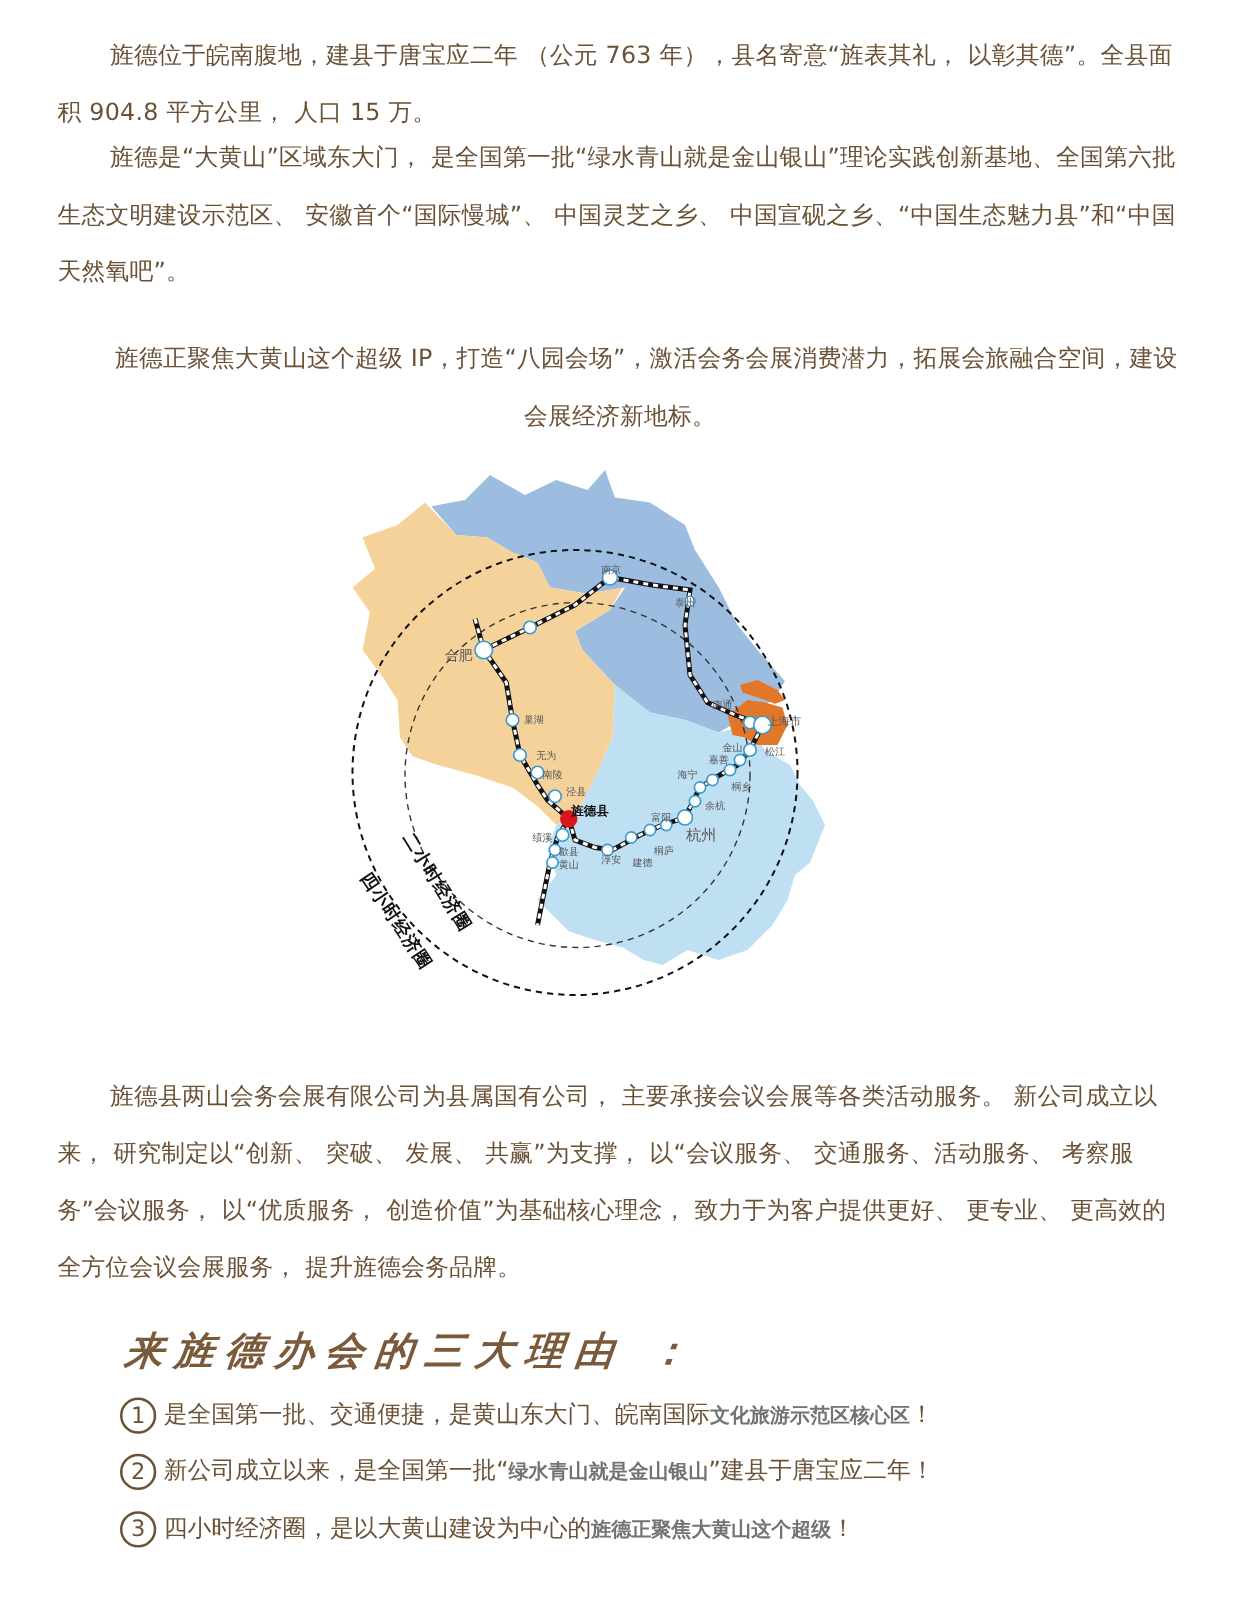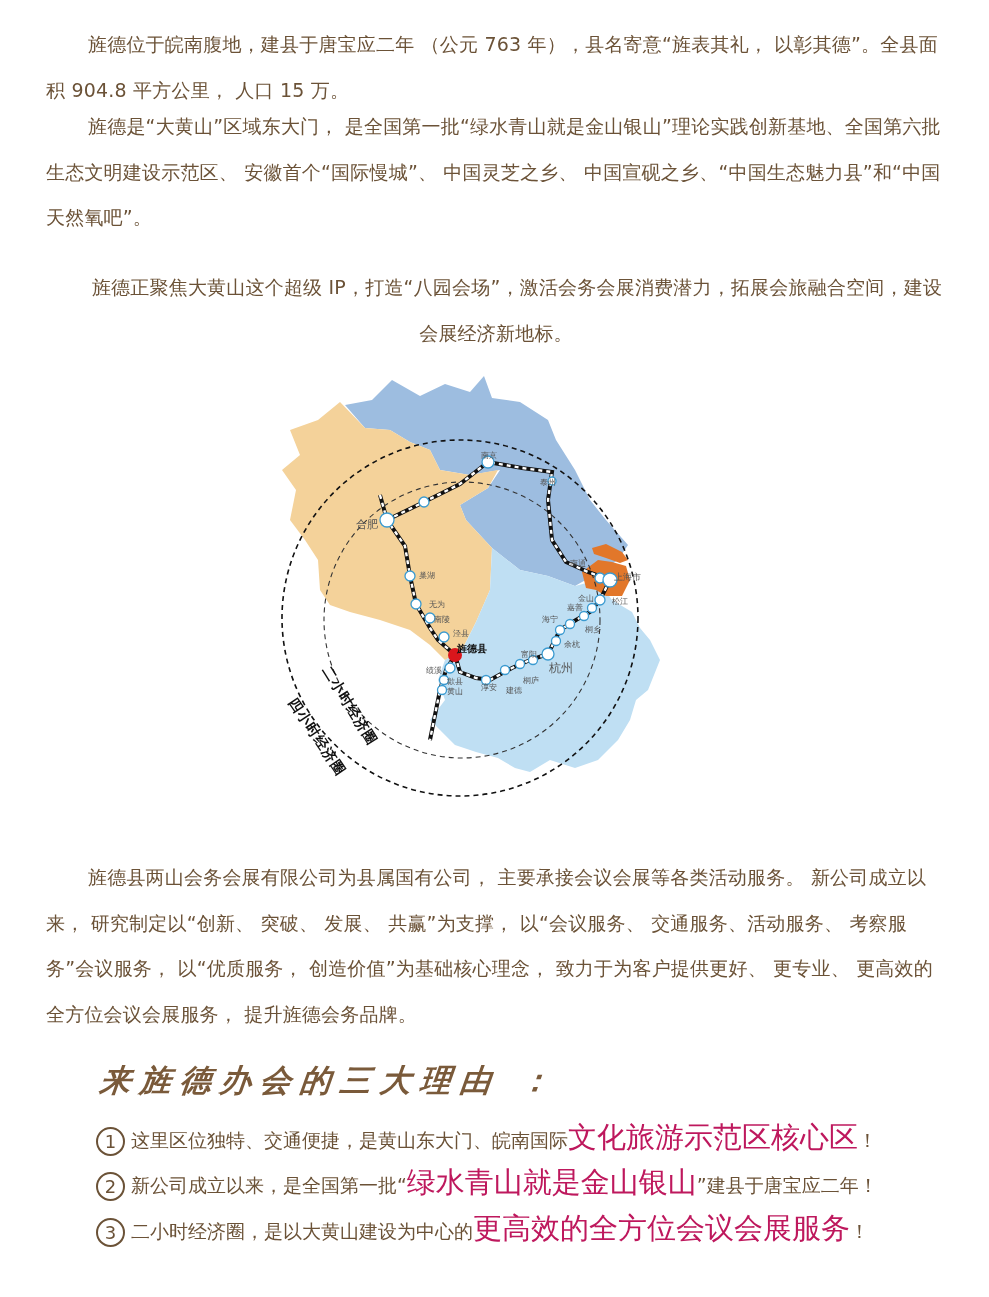--- a/index.html
+++ b/index.html
@@ -12,21 +12,21 @@
   #p3 { top: 265px; text-align: center; }
   #p4 { top: 855px; }
   .map { position: absolute; left: 0; top: 360px; width: 989px; height: 460px; }
   .reasons-title { position: absolute; left: 100px; top: 1060px; font-family: "DejaVu Serif", serif;
                    font-size: 31px; font-weight: bold; letter-spacing: 9px; color: #7a5a3a;
                    font-style: italic; transform: skewX(-6deg); }
   .reason { position: absolute; left: 96px; font-size: 19px; color: #6b5237; white-space: nowrap; }
   .reason .num { display: inline-block; width: 25px; height: 25px; border: 2px solid #6b5237;
                  border-radius: 50%; text-align: center; line-height: 25px; font-size: 18px;
                  margin-right: 6px; vertical-align: middle; box-sizing: content-box; }
-  .reason .hl { font-size: 29px; font-weight: normal; color: #be185d; }
+  .reason .hl { font-size: 16px; font-weight: bold; color: #737373; }
   #r1 { top: 1118px; }
   #r2 { top: 1163px; }
   #r3 { top: 1209px; }
   .map-label { font-family: "DejaVu Sans", sans-serif; fill: #555; }
 </style>
 </head>
 <body>
 
 <p class="para" id="p1">旌德位于皖南腹地，建县于唐宝应二年 （公元 763 年），县名寄意“旌表其礼， 以彰其德”。全县面积 904.8 平方公里， 人口 15 万。</p>
 <p class="para" id="p2">旌德是“大黄山”区域东大门， 是全国第一批“绿水青山就是金山银山”理论实践创新基地、全国第六批生态文明建设示范区、 安徽首个“国际慢城”、 中国灵芝之乡、 中国宣砚之乡、“中国生态魅力县”和“中国天然氧吧”。</p>
@@ -113,20 +113,20 @@
 
   <text x="0" y="0" font-size="14" font-weight="bold" fill="#111" transform="translate(322,670) rotate(58)" letter-spacing="1">二小时经济圈</text>
   <text x="0" y="0" font-size="14" font-weight="bold" fill="#111" transform="translate(288,702) rotate(56)" letter-spacing="1">四小时经济圈</text>
 </svg>
 
 <p class="para" id="p4">旌德县两山会务会展有限公司为县属国有公司， 主要承接会议会展等各类活动服务。 新公司成立以来， 研究制定以“创新、 突破、 发展、 共赢”为支撑， 以“会议服务、 交通服务、活动服务、 考察服务”会议服务， 以“优质服务， 创造价值”为基础核心理念， 致力于为客户提供更好、 更专业、 更高效的全方位会议会展服务， 提升旌德会务品牌。</p>
 
 <div class="reasons-title">来旌德办会的三大理由 ：</div>
 
 <div class="reason" id="r1">
-  <span class="num">1</span><span>这里区位独特、交通便捷，是黄山东大门、皖南国际</span><span class="hl">文化旅游示范区核心区</span><span>！</span>
+  <span class="num">1</span><span>是全国第一批、交通便捷，是黄山东大门、皖南国际</span><span class="hl">文化旅游示范区核心区</span><span>！</span>
 </div>
 <div class="reason" id="r2">
   <span class="num">2</span><span>新公司成立以来，是全国第一批“</span><span class="hl">绿水青山就是金山银山</span><span>”建县于唐宝应二年！</span>
 </div>
 <div class="reason" id="r3">
-  <span class="num">3</span><span>二小时经济圈，是以大黄山建设为中心的</span><span class="hl">更高效的全方位会议会展服务</span><span>！</span>
+  <span class="num">3</span><span>四小时经济圈，是以大黄山建设为中心的</span><span class="hl">旌德正聚焦大黄山这个超级</span><span>！</span>
 </div>
 
 </body></html>

